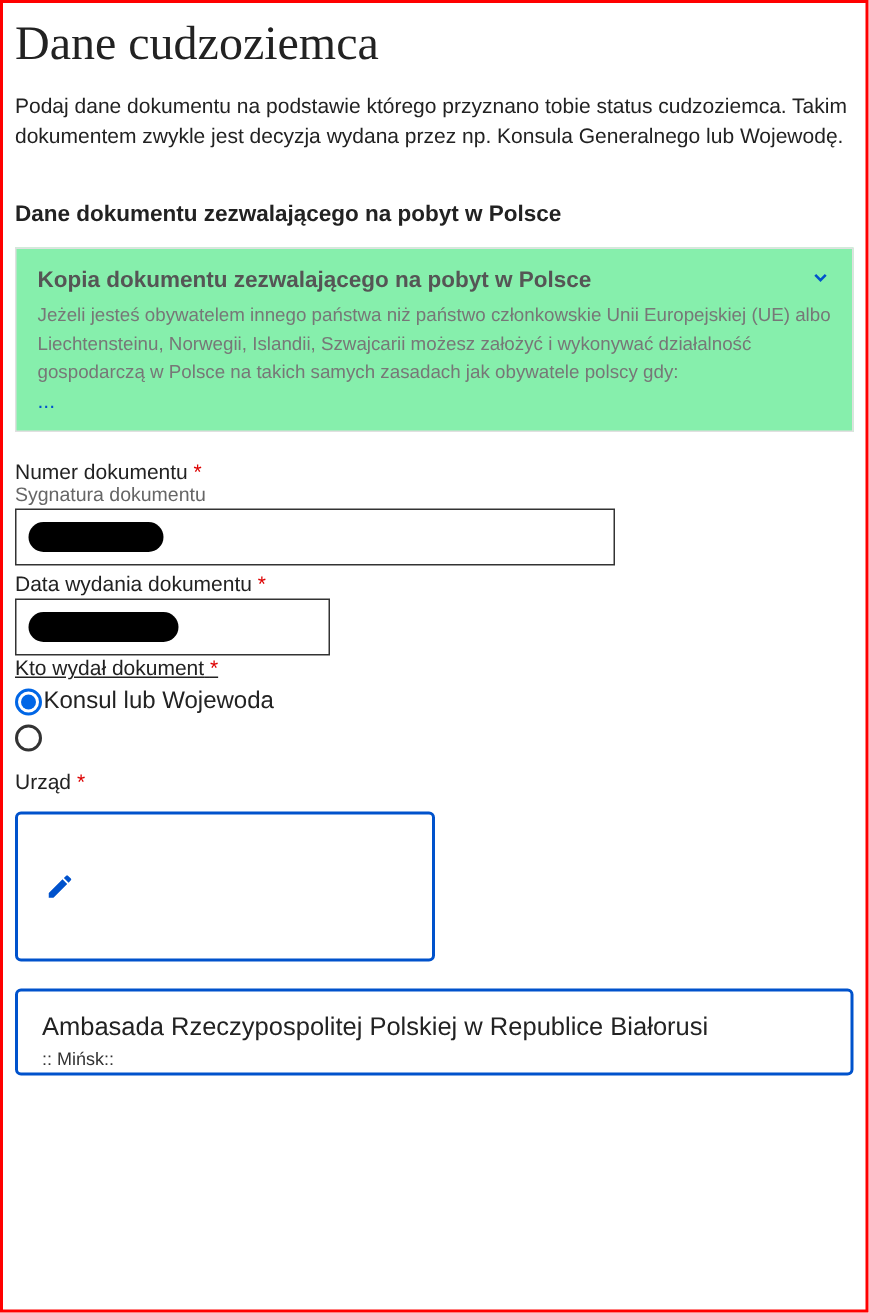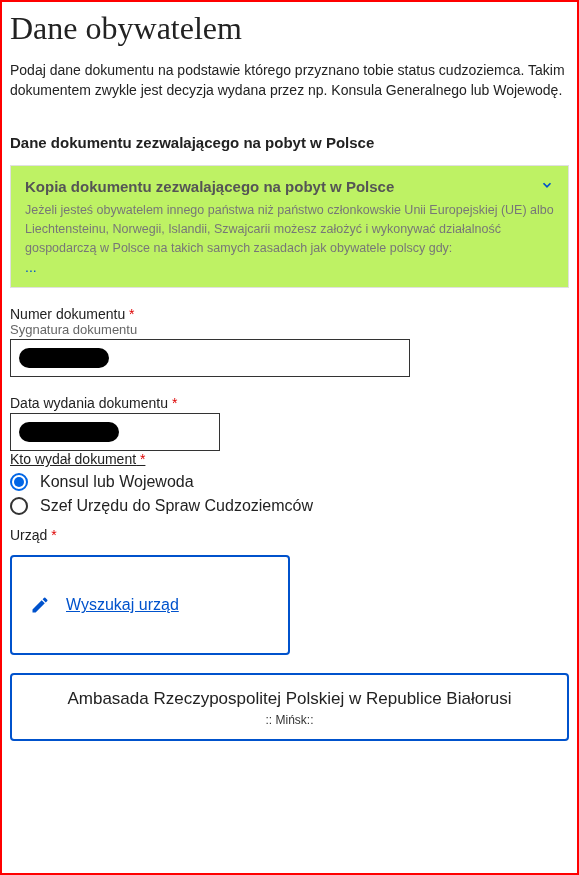--- a/index.html
+++ b/index.html
@@ -28,21 +28,21 @@
       margin-bottom: 34px;
     }
     .section-heading {
       font-weight: bold;
       font-size: 15px;
       margin-bottom: 14px;
       margin-top: 26px;
     }
     .accordion {
       border: 1px solid #e0e0e0;
-      background: #bef264;
+      background: #86efac;
       padding: 12px 14px;
       margin-bottom: 18px;
     }
     .accordion-header {
       display: flex;
       justify-content: space-between;
       align-items: flex-start;
       cursor: pointer;
     }
     .accordion-title {
@@ -99,21 +99,21 @@
       border-radius: 14px;
       height: 20px;
       width: 90px;
     }
     .radio-group {
       margin-top: 6px;
     }
     .radio-row {
       display: flex;
       align-items: center;
-      gap: 12px;
+      gap: 1px;
       margin-bottom: 6px;
       cursor: pointer;
     }
     .radio-outer {
       width: 18px;
       height: 18px;
       border: 2px solid #333;
       border-radius: 50%;
       display: flex;
       align-items: center;
@@ -146,22 +146,21 @@
       cursor: pointer;
     }
     .search-button-label {
       color: #0052cc;
       text-decoration: underline;
       font-size: 16px;
     }
     .selected-office {
       border: 2px solid #0052cc;
       border-radius: 4px;
-      padding: 14px 16px 12px 16px;
-      text-align: center;
+      padding: 14px 16px 2px 16px;
     }
     .office-name {
       font-size: 17px;
       margin-bottom: 4px;
     }
     .office-addr {
       font-size: 13px;
       color: #333;
       margin-bottom: 2px;
     }
@@ -171,21 +170,21 @@
     }
     .edit-icon {
       width: 20px;
       height: 20px;
       fill: #0052cc;
     }
   </style>
 </head>
 <body>
 
-<h1 class="page-title">Dane obywatelem</h1>
+<h1 class="page-title">Dane cudzoziemca</h1>
 
 <p class="intro-text">Podaj dane dokumentu na podstawie którego przyznano tobie status cudzoziemca. Takim dokumentem zwykle jest decyzja wydana przez np. Konsula Generalnego lub Wojewodę.</p>
 
 <div class="section-heading">Dane dokumentu zezwalającego na pobyt w Polsce</div>
 
 <div class="accordion">
   <div class="accordion-header">
     <div class="accordion-title">Kopia dokumentu zezwalającego na pobyt w Polsce</div>
     <div class="accordion-chevron">
       <svg width="14" height="14" viewBox="0 0 24 24" fill="none" stroke="#0052cc" stroke-width="3">
@@ -198,50 +197,48 @@
 </div>
 
 <label class="field-label">
   <span>Numer dokumentu</span> <span class="required">*</span>
 </label>
 <span class="field-hint">Sygnatura dokumentu</span>
 <div class="text-input wide">
   <div class="redacted"></div>
 </div>
 
-<label class="field-label" style="margin-top:18px;">
+<label class="field-label" style="margin-top:4px;">
   <span>Data wydania dokumentu</span> <span class="required">*</span>
 </label>
 <div class="text-input narrow" style="margin-top:2px;">
   <div class="redacted" style="width:100px;"></div>
 </div>
 
 <label class="field-label" style="margin-top:0;text-decoration:underline;">
   <span>Kto wydał dokument</span> <span class="required">*</span>
 </label>
 <div class="radio-group">
   <div class="radio-row">
     <div class="radio-outer selected">
         <div class="radio-inner"></div>
       </div>
     <span class="radio-label">Konsul lub Wojewoda</span>
   </div>
   <div class="radio-row">
     <div class="radio-outer"></div>
-    <span class="radio-label">Szef Urzędu do Spraw Cudzoziemców</span>
   </div>
 </div>
 
 <label class="field-label" style="margin-top:12px;">
   <span>Urząd</span> <span class="required">*</span>
 </label>
 
 <div class="search-button">
   <svg class="edit-icon" viewBox="0 0 24 24">
     <path d="M3 17.25V21h3.75l11-11-3.75-3.75-11 11zM20.7 7.05a1 1 0 0 0 0-1.4l-2.35-2.35a1 1 0 0 0-1.4 0l-1.85 1.85 3.75 3.75 1.85-1.85z"></path>
   </svg>
-  <span class="search-button-label">Wyszukaj urząd</span>
 </div>
 
 <div class="selected-office">
   <div class="office-name">Ambasada Rzeczypospolitej Polskiej w Republice Białorusi</div>
   <div class="office-city">:: Mińsk::</div>
 </div>
 
 </body></html>

